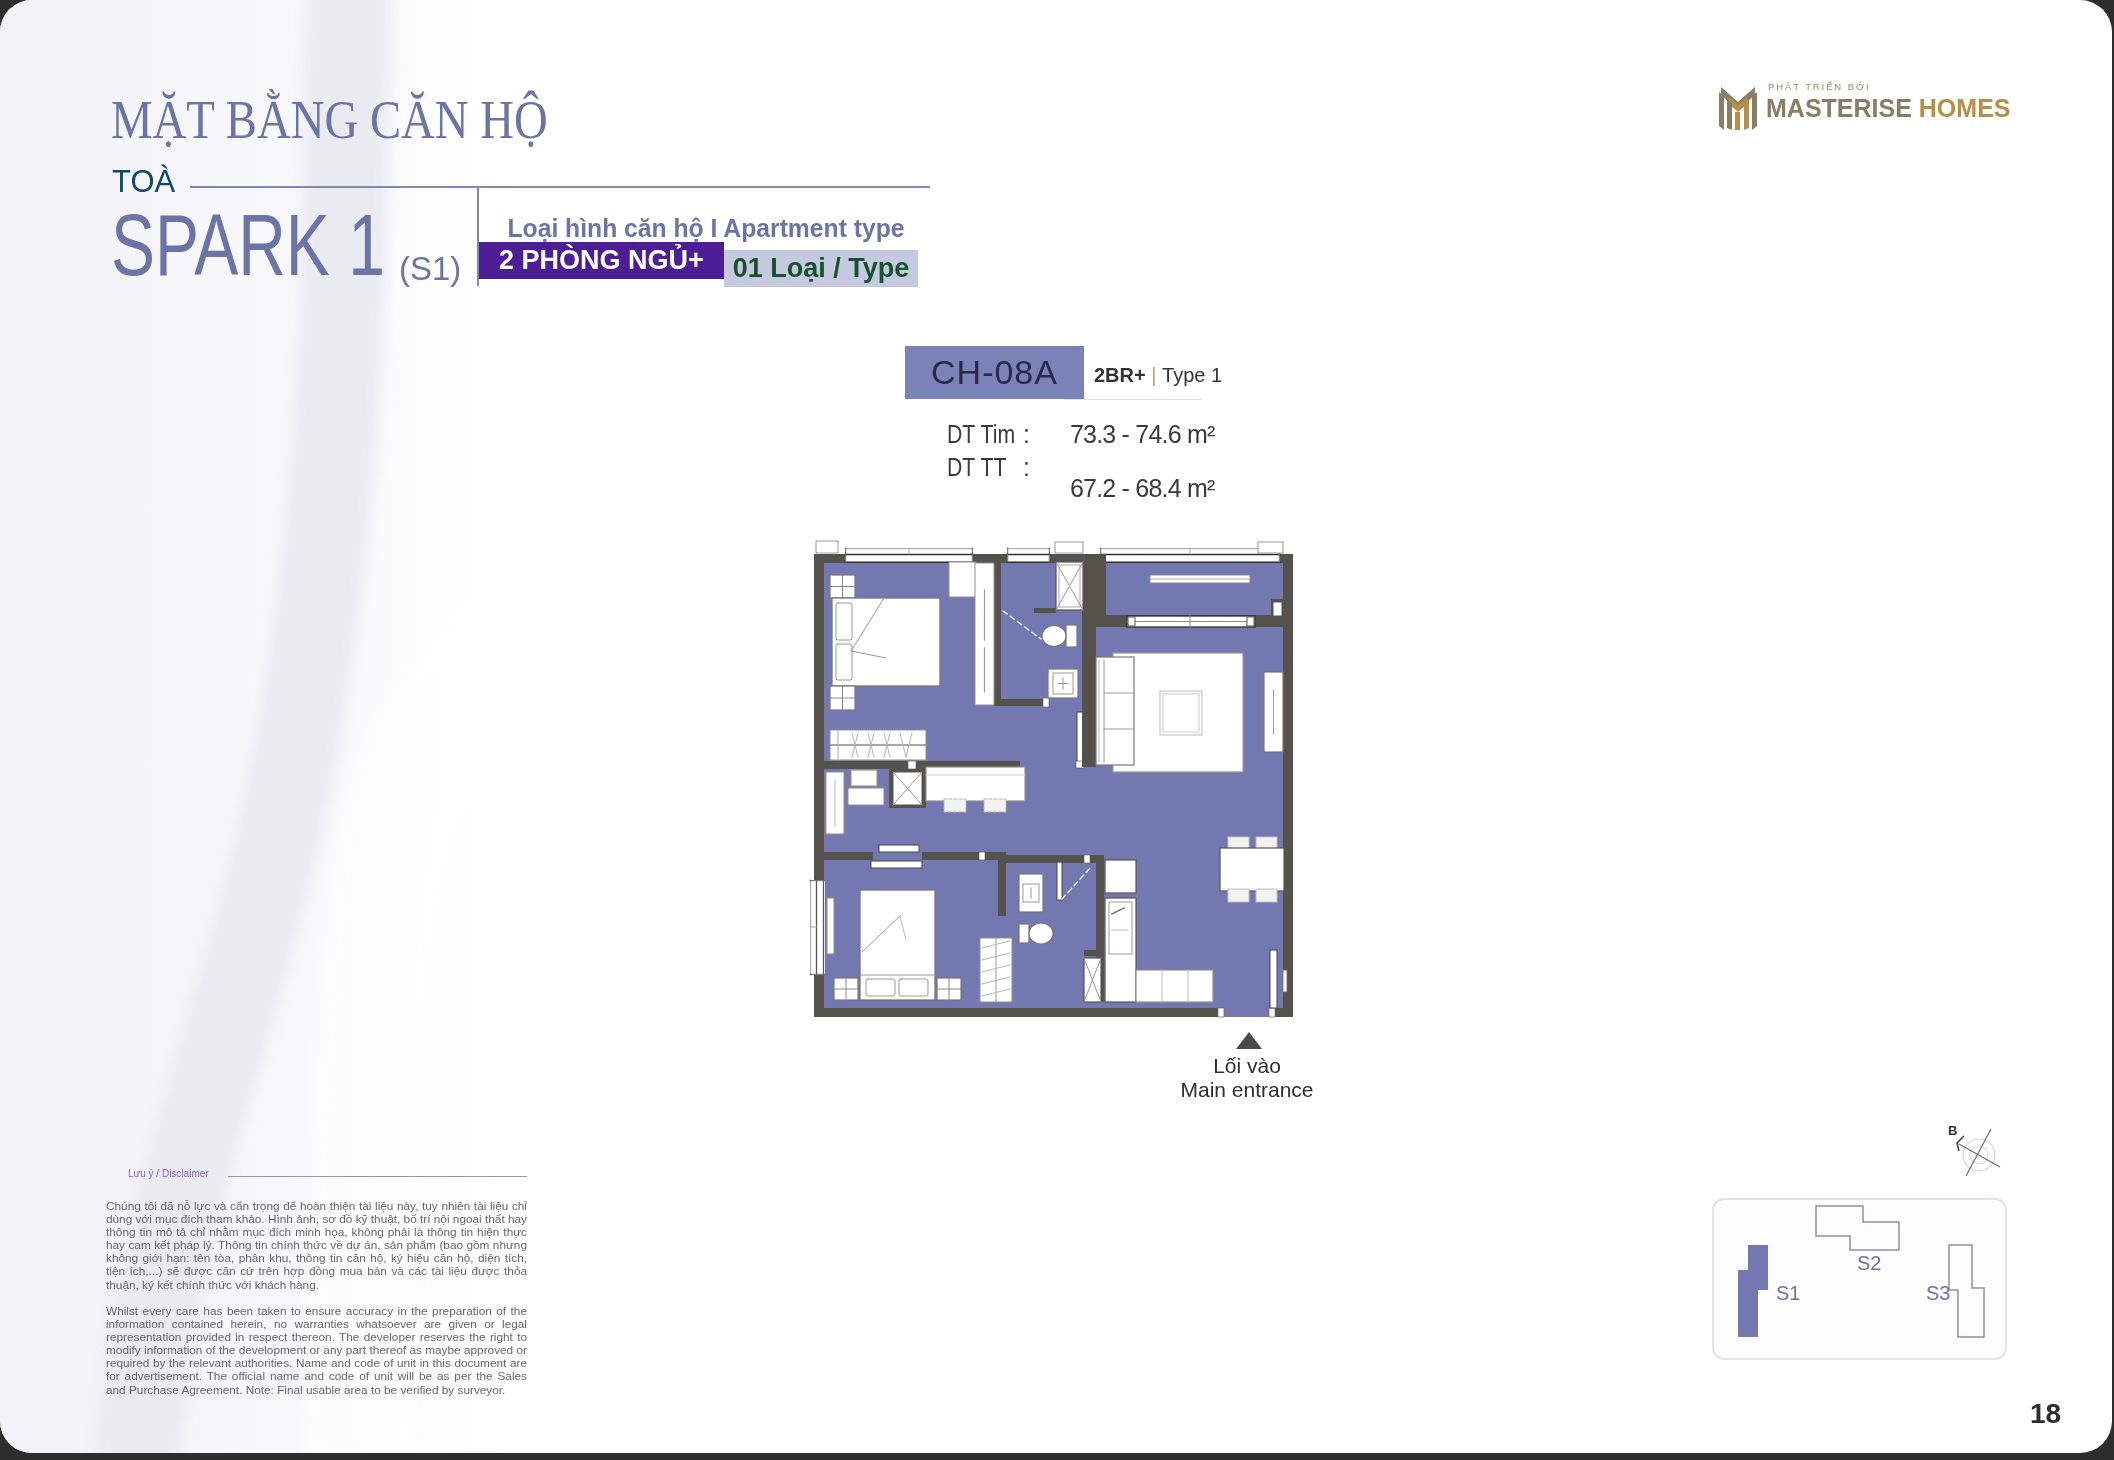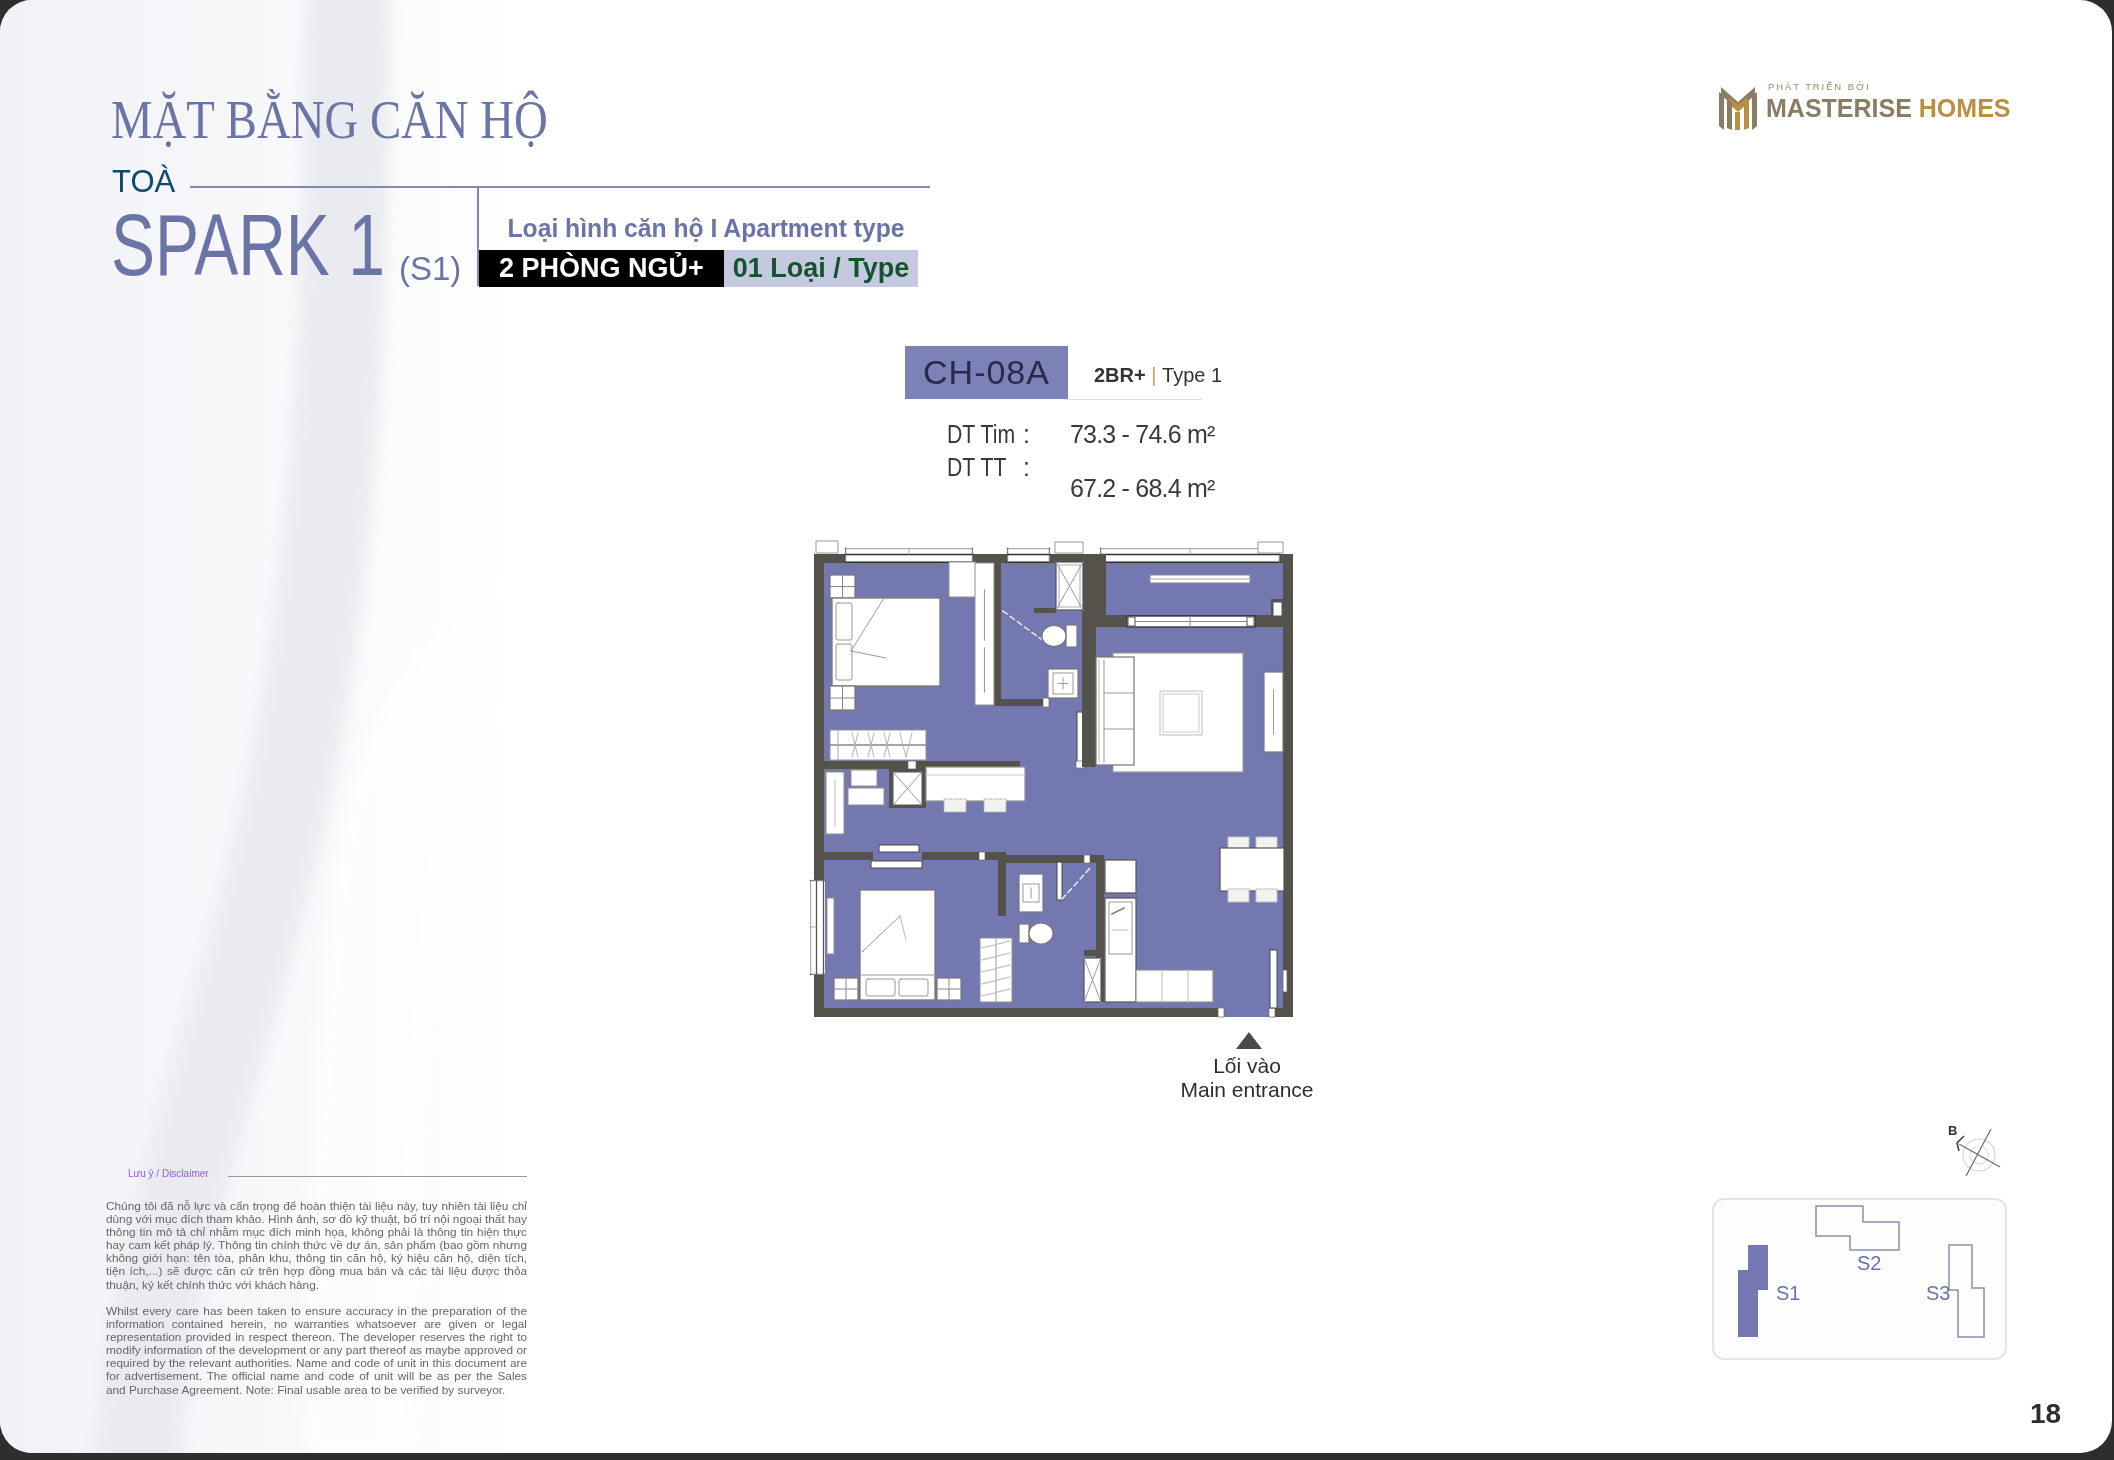--- a/index.html
+++ b/index.html
@@ -36,41 +36,41 @@
 
   <div class="abs" style="left:190px;top:186px;width:740px;height:2px;background:#8289b0;"></div>
 
   <div class="abs" style="left:111px;top:194px;font-size:88px;color:#6b74a7;letter-spacing:0px;transform:scaleX(0.75);transform-origin:left top;white-space:nowrap;">SPARK 1</div>
   <div class="abs" style="left:399px;top:250px;font-size:33px;color:#6b74a7;">(S1)</div>
 
   <div class="abs" style="left:477px;top:187px;width:2px;height:99px;background:#8289b0;"></div>
 
   <div class="abs" style="left:497px;top:213px;width:440px;text-align:center;font-size:26px;font-weight:bold;color:#6b74a7;transform:scaleX(0.95);transform-origin:left top;white-space:nowrap;">Loại hình căn hộ I Apartment type</div>
 
-  <div class="abs" style="left:479px;top:250px;width:245px;height:37px;background:#000000;color:#ffffff;font-size:27px;font-weight:bold;text-align:center;line-height:37px;">2 PHÒNG NGỦ+</div>
+  <div class="abs" style="left:479px;top:242px;width:245px;height:37px;background:#4c1d95;color:#ffffff;font-size:27px;font-weight:bold;text-align:center;line-height:37px;">2 PHÒNG NGỦ+</div>
 
   <div class="abs" style="left:724px;top:250px;width:194px;height:37px;background:#c5c9e0;color:#14532d;font-size:27px;font-weight:bold;text-align:center;line-height:37px;">01 Loại / Type</div>
 
   <svg class="abs" style="left:1718px;top:78px;" width="330" height="58" viewBox="0 0 330 58">
 
     <g>
       <polygon points="3,9 20,24 37,9 37,17 20,32 3,17" fill="#8b7d64"></polygon>
       <polygon points="11,19 20,27 29,19 29,26 20,34 11,26" fill="#b98f43"></polygon>
       <polygon points="1,14 6,18 6,52 1,48" fill="#8b7d64"></polygon>
       <polygon points="9,21 14,25 14,52 9,50" fill="#8b7d64"></polygon>
       <polygon points="17,34 22,34 22,52 17,52" fill="#b98f43"></polygon>
       <polygon points="26,25 31,21 31,50 26,52" fill="#b98f43"></polygon>
       <polygon points="34,18 39,14 39,48 34,52" fill="#8b7d64"></polygon>
     </g>
 
     <text x="50" y="12" font-size="9.5" letter-spacing="1.9" fill="#a08a66">PHÁT TRIỂN BỞI</text>
     <text x="48" y="39" font-size="25" letter-spacing="0" fill="#8b7d64" font-weight="bold">MASTERISE<tspan fill="#b98f43"> HOMES</tspan></text>
   </svg>
 
-  <div class="abs" style="left:905px;top:346px;width:163px;height:53px;background:#7c81b7;color:#272b49;font-size:34px;text-align:center;line-height:53px;letter-spacing:1px;">CH-08A</div>
+  <div class="abs" style="left:905px;top:346px;width:179px;height:53px;background:#7c81b7;color:#272b49;font-size:34px;text-align:center;line-height:53px;letter-spacing:1px;">CH-08A</div>
 
   <div class="abs" style="left:1062px;top:364px;font-size:20px;color:#333333;font-weight:bold;margin-left:32px;">2BR+ <span style="color:#c9a15f;font-weight:normal;">|</span> <span style="font-weight:normal;">Type&nbsp;1</span></div>
 
   <div class="abs" style="left:1064px;top:399px;width:138px;height:1px;background:#dddddd;"></div>
 
   <div class="abs" style="left:947px;top:420px;font-size:25px;color:#3a3a3a;transform:scaleX(0.85);transform-origin:left top;">DT Tim</div>
   <div class="abs" style="left:1023px;top:420px;font-size:25px;color:#3a3a3a;">:</div>
   <div class="abs" style="left:1070px;top:420px;font-size:25px;color:#3a3a3a;letter-spacing:-0.8px;">73.3 - 74.6 m²</div>
   <div class="abs" style="left:947px;top:453px;font-size:25px;color:#3a3a3a;transform:scaleX(0.85);transform-origin:left top;">DT TT</div>
   <div class="abs" style="left:1023px;top:453px;font-size:25px;color:#3a3a3a;">:</div>

